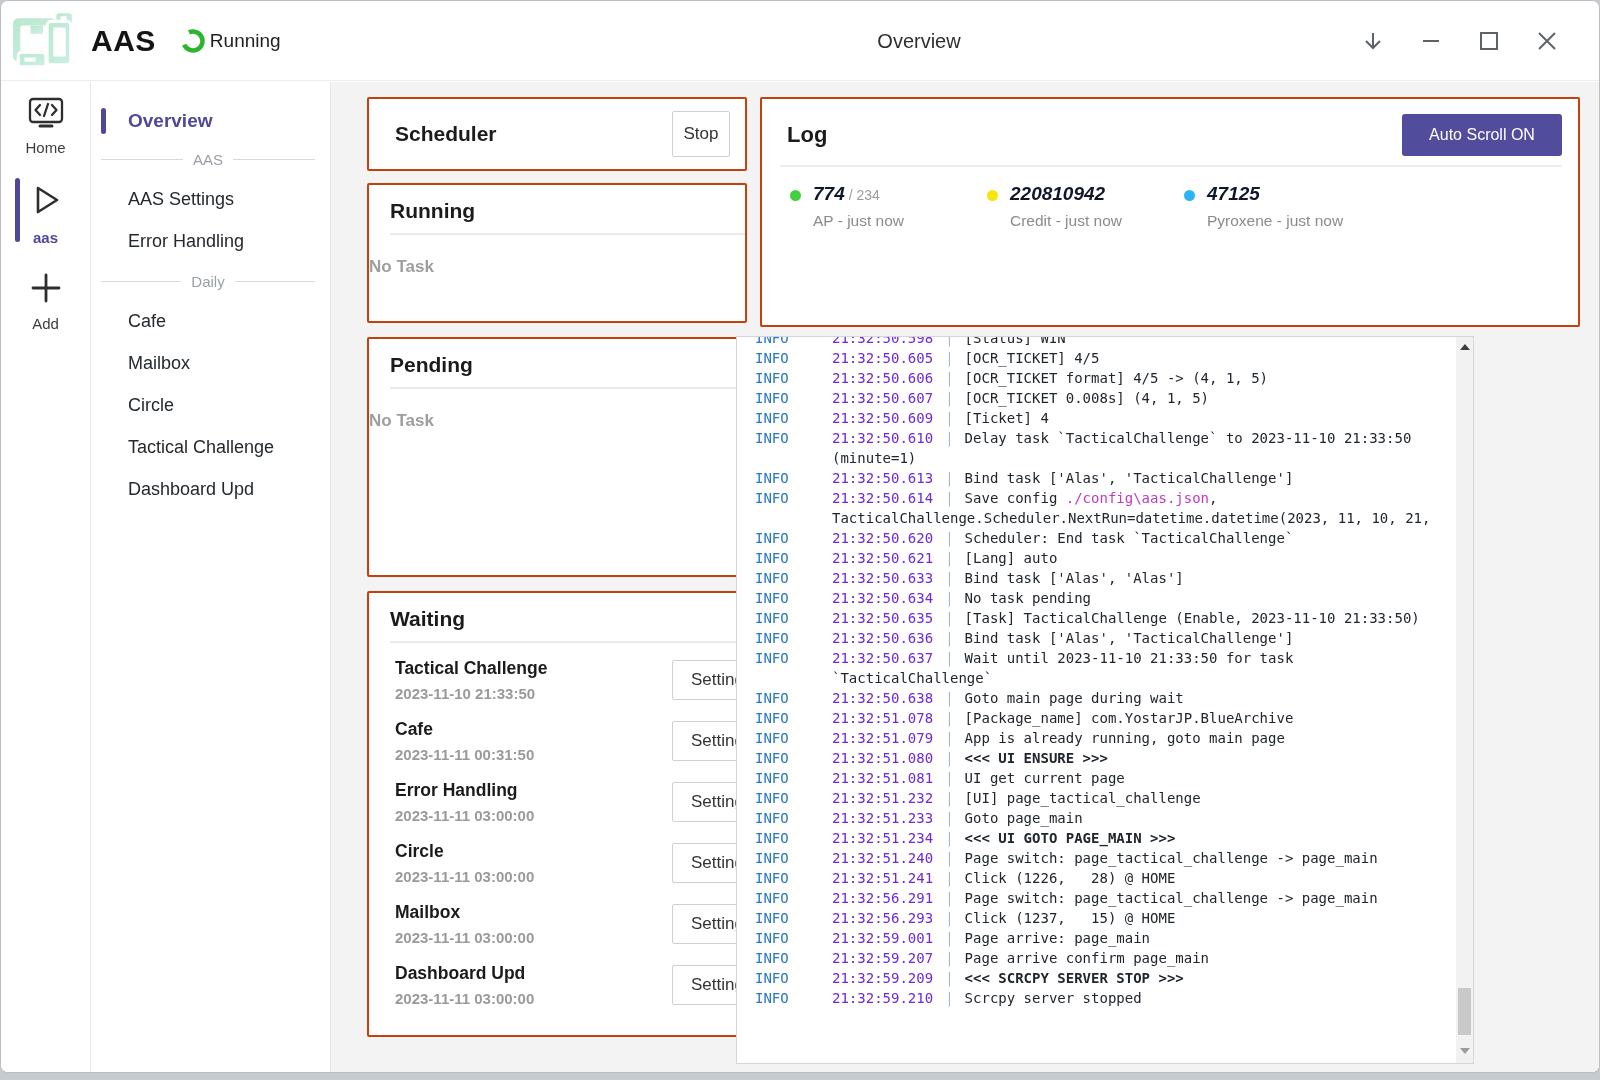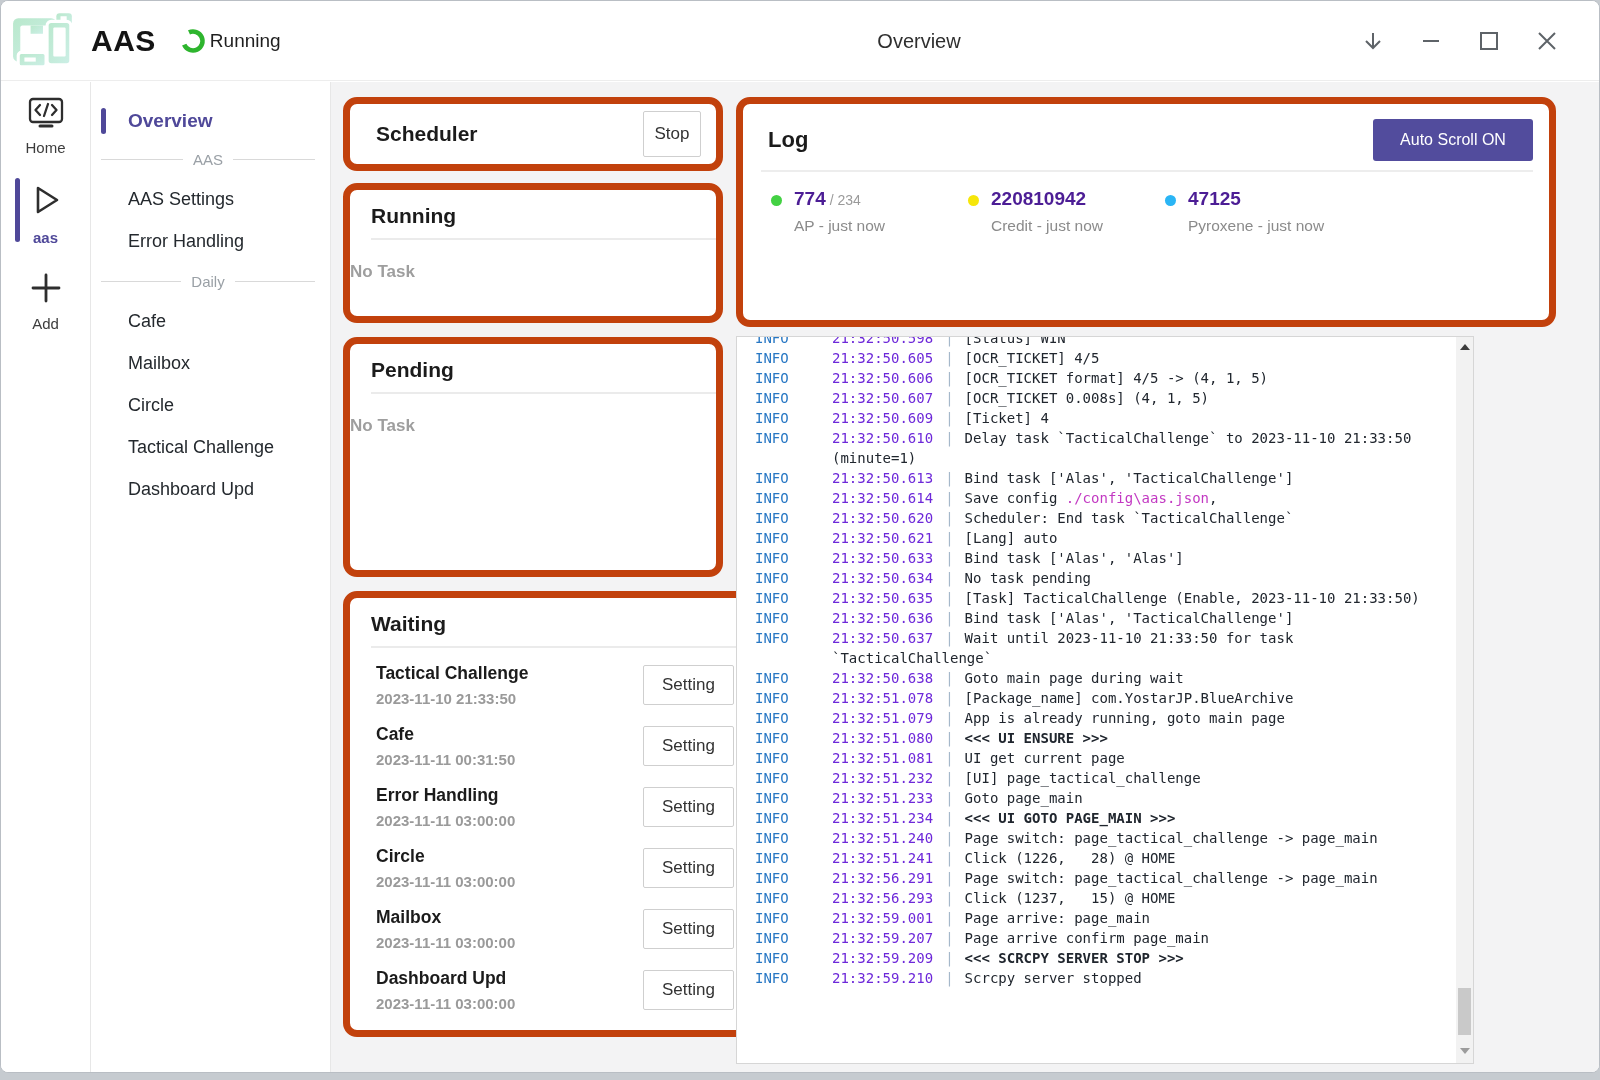--- a/index.html
+++ b/index.html
@@ -41,21 +41,21 @@
     padding-left:37px; font-size:18px; color:#24292e; }
   .side-item.head { height:38px; font-size:19px; font-weight:700; color:#4f4899; }
   .side-item.head .bar { position:absolute; left:10px; top:6px; bottom:6px; width:5px;
     background:#4f4899; border-radius:3px; }
   .side-divider { display:flex; align-items:center; gap:10px; height:38px;
     margin-left:10px; margin-right:15px; color:#9aa0a6; font-size:15px; }
   .side-divider .line { flex:1; height:1px; background:#d9d9d9; }
 
   
   .main { position:absolute; left:330px; top:81px; right:0; bottom:0; background:#f3f3f4; }
-  .card { position:absolute; background:#fff; border:7px solid #c2410c; border-radius:14px; }
+  .card { position:absolute; background:#fff; border:2px solid #c2410c; border-radius:2px;margin-left:24px; }
 
   .card-scheduler { left:12px; top:15px; width:380px; height:74px; display:flex; align-items:center;
     padding:0 15px 0 26px; }
   .panel-title { font-size:21px; font-weight:700; color:#1b1b1b; }
   .btn-outline { background:#fff; border:1px solid #cfcfcf; border-radius:2px; color:#333;
     font-size:17px; font-family:"Liberation Sans",sans-serif; cursor:pointer; }
   .stop-btn { margin-left:auto; width:58px; height:46px; }
 
   .card-running { left:12px; top:101px; width:380px; height:140px; }
   .card-pending { left:12px; top:255px; width:380px; height:240px; }
@@ -74,21 +74,21 @@
   
   .card-log { left:405px; top:15px; width:820px; height:230px; }
   .log-head { display:flex; align-items:center; padding:14px 16px 0 25px; height:58px; }
   .log-title { font-size:22px; font-weight:700; color:#1b1b1b; }
   .autoscroll-btn { margin-left:auto; width:160px; height:42px; border:none; border-radius:3px;
     color:#fff; font-size:16px; font-family:"Liberation Sans",sans-serif; cursor:pointer; }
   .log-head-divider { height:2px; background:#ededed; margin:8px 16px 0 18px; }
   .stats-row { display:flex; padding:16px 0 0 28px; }
   .stat { width:197px; flex:none; display:flex; }
   .stat-dot { width:11px; height:11px; border-radius:50%; margin:7px 12px 0 0; flex:none; }
-  .stat-value { font-size:19px; font-weight:800; color:#4c1d95; }
+  .stat-value { font-size:19px; font-weight:800; color:#0f172a;font-style:italic; }
   .stat-suffix { font-size:14px; font-weight:400; color:#9a9a9a; margin-left:4px; }
   .stat-label { font-size:15.5px; color:#8b8b8b; margin-top:7px; }
 
   
   .console { position:absolute; left:405px; top:254px; width:738px; height:728px;
     background:#fff; border:1px solid #d6d6d6; }
   .log-scroll { position:absolute; left:0; top:0; bottom:0; right:17px; overflow:hidden; }
   .log-content { margin-top:-9px; padding-left:18px;
     font-family:"DejaVu Sans Mono", monospace; font-size:14px; line-height:20px; }
   .log-entry { display:flex; }
@@ -376,20 +376,21 @@
             <div class="log-entry">
               <span class="log-level">INFO</span>
               <div class="log-body">
                 <div class="log-line"><span class="log-time">21:32:50.613</span><span class="log-pipe">|</span><span class="log-msg"><span>Bind task ['Alas', 'TacticalChallenge']</span></span></div>
               </div>
             </div>
             <div class="log-entry">
               <span class="log-level">INFO</span>
               <div class="log-body">
                 <div class="log-line"><span class="log-time">21:32:50.614</span><span class="log-pipe">|</span><span class="log-msg"><span>Save config </span><span class="seg-path">./config\aas.json</span><span>,</span></span></div>
+                <div class="log-line"><span class="log-msg"><span>TacticalChallenge.Scheduler.NextRun=datetime.datetime(2023, 11, 10, 21,</span></span></div>
               </div>
             </div>
             <div class="log-entry">
               <span class="log-level">INFO</span>
               <div class="log-body">
                 <div class="log-line"><span class="log-time">21:32:50.620</span><span class="log-pipe">|</span><span class="log-msg"><span>Scheduler: End task `TacticalChallenge`</span></span></div>
               </div>
             </div>
             <div class="log-entry">
               <span class="log-level">INFO</span>

